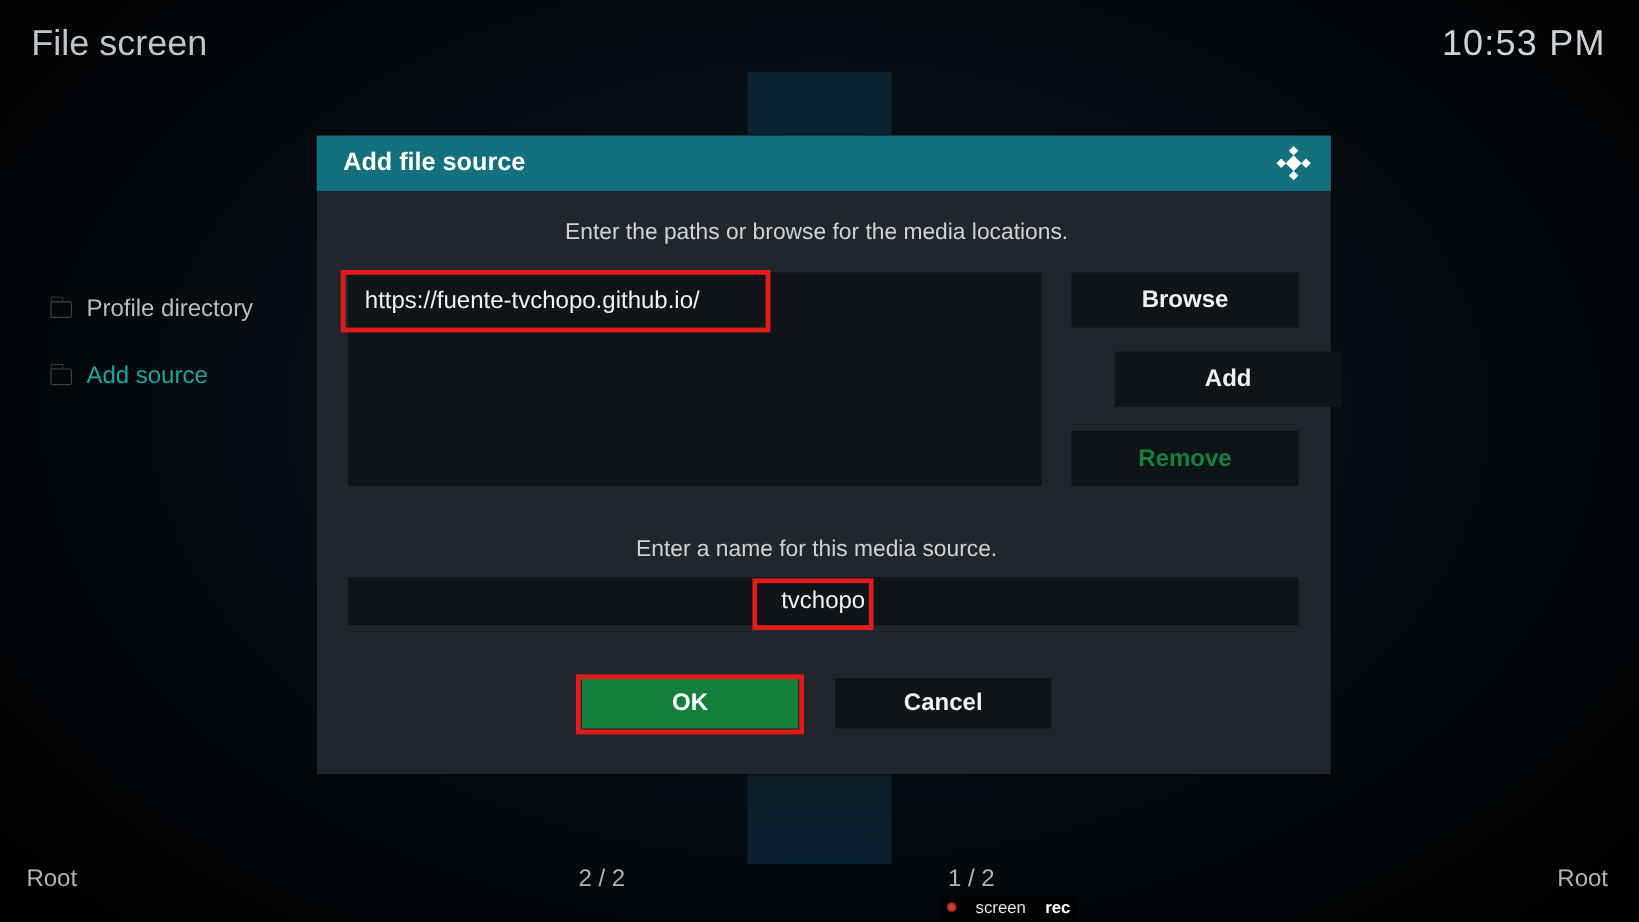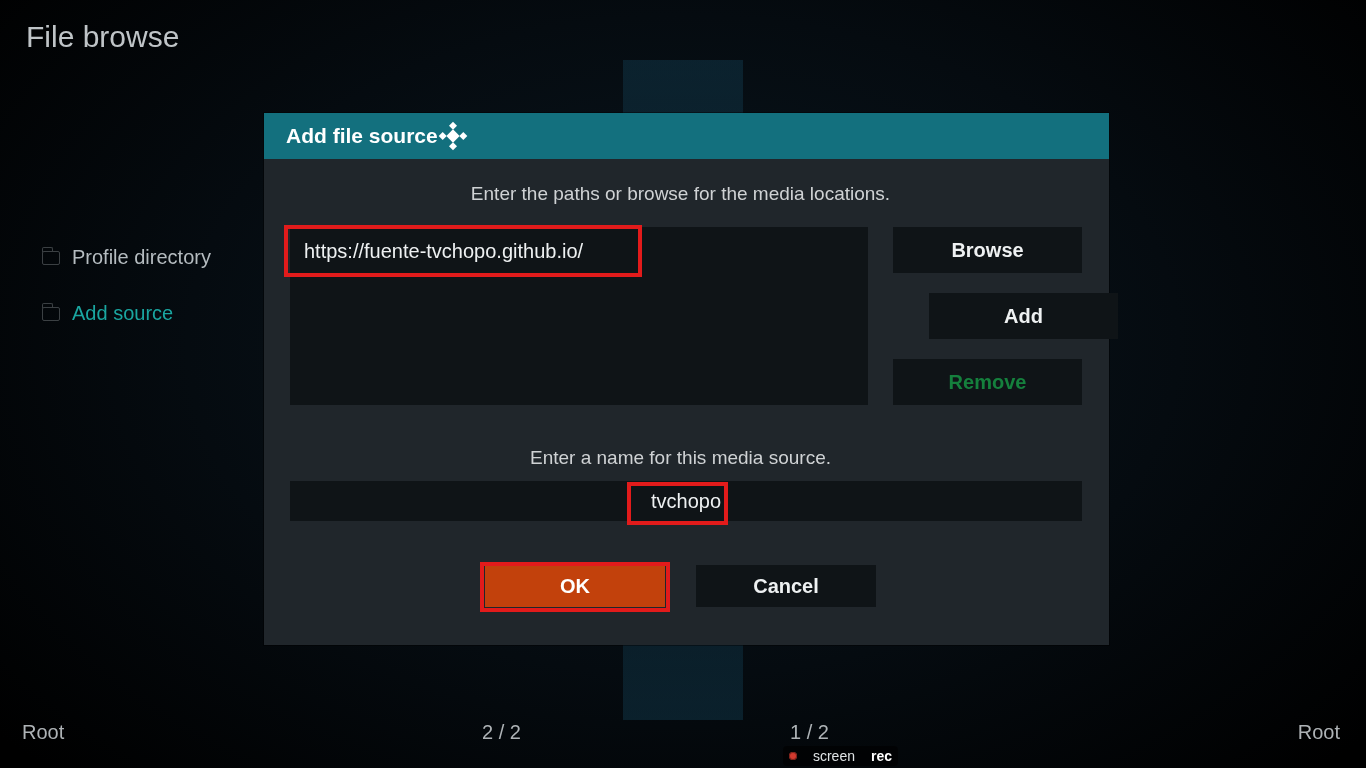--- a/index.html
+++ b/index.html
@@ -62,21 +62,21 @@
   .srec b { font-weight:700; color:#fff; }
 
   
   .dialog {
     position: absolute; left: 264px; top: 113px; width: 845px; height: 532px;
     background: #20262b;
     box-shadow: 0 0 0 1px rgba(0,0,0,.4);
   }
   .dlg-titlebar {
     height: 46px; background: #13707e;
-    display:flex; align-items:center; 
+    display:flex; align-items:center; justify-content:space-between;
     padding: 0 16px 0 22px;
   }
   .dlg-titlebar span { color:#fff; font-size: 21px; font-weight:700; }
   .kodi-logo { width:30px; height:30px; display:block; }
 
   .dlg-body { position:relative; width:100%; height: calc(100% - 46px); }
 
   .hint { position:absolute; left:0; right:12px; text-align:center; color:#cfd2d4; font-size:19px; }
   #hint1 { top: 24px; }
   #hint2 { top: 288px; }
@@ -105,37 +105,38 @@
     position:absolute; left: 26px; top: 322px; width: 792px; height: 40px;
     background:#0f1417; color:#eef1f2; font-size:20px;
     display:flex; align-items:center; justify-content:center;
   }
 
   .action-btn {
     position:absolute; top: 406px; width: 180px; height: 42px;
     display:flex; align-items:center; justify-content:center;
     font-size:20px; font-weight:700; cursor:pointer;
   }
-  #btn-ok     { left: 221px; background:#c2410c; color:#fff; }
+  #btn-ok     { left: 221px; background:#15803d; color:#fff; }
   #btn-cancel { left: 432px; background:#0f1417; color:#eef1f2; }
 
   
   .callout { position:absolute; border:4px solid #e21b1b; pointer-events:none; }
   #co-path { left: 284px; top: 225px; width: 358px; height: 52px; }
   #co-name { left: 627px; top: 482px; width: 101px; height: 43px; }
   #co-ok   { left: 480px; top: 562px; width: 190px; height: 50px; }
 </style>
 </head>
 <body>
 
 <div class="stage">
 
   <div class="center-col"></div>
 
-  <div class="hdr-title">File browse</div>
+  <div class="hdr-title">File screen</div>
+  <div class="hdr-clock">10:53 PM</div>
 
   <div class="side-item" id="si-profile">
     <span class="folder"></span>
     <span>Profile directory</span>
   </div>
   <div class="side-item" id="si-add">
     <span class="folder"></span>
     <span>Add source</span>
   </div>
 

